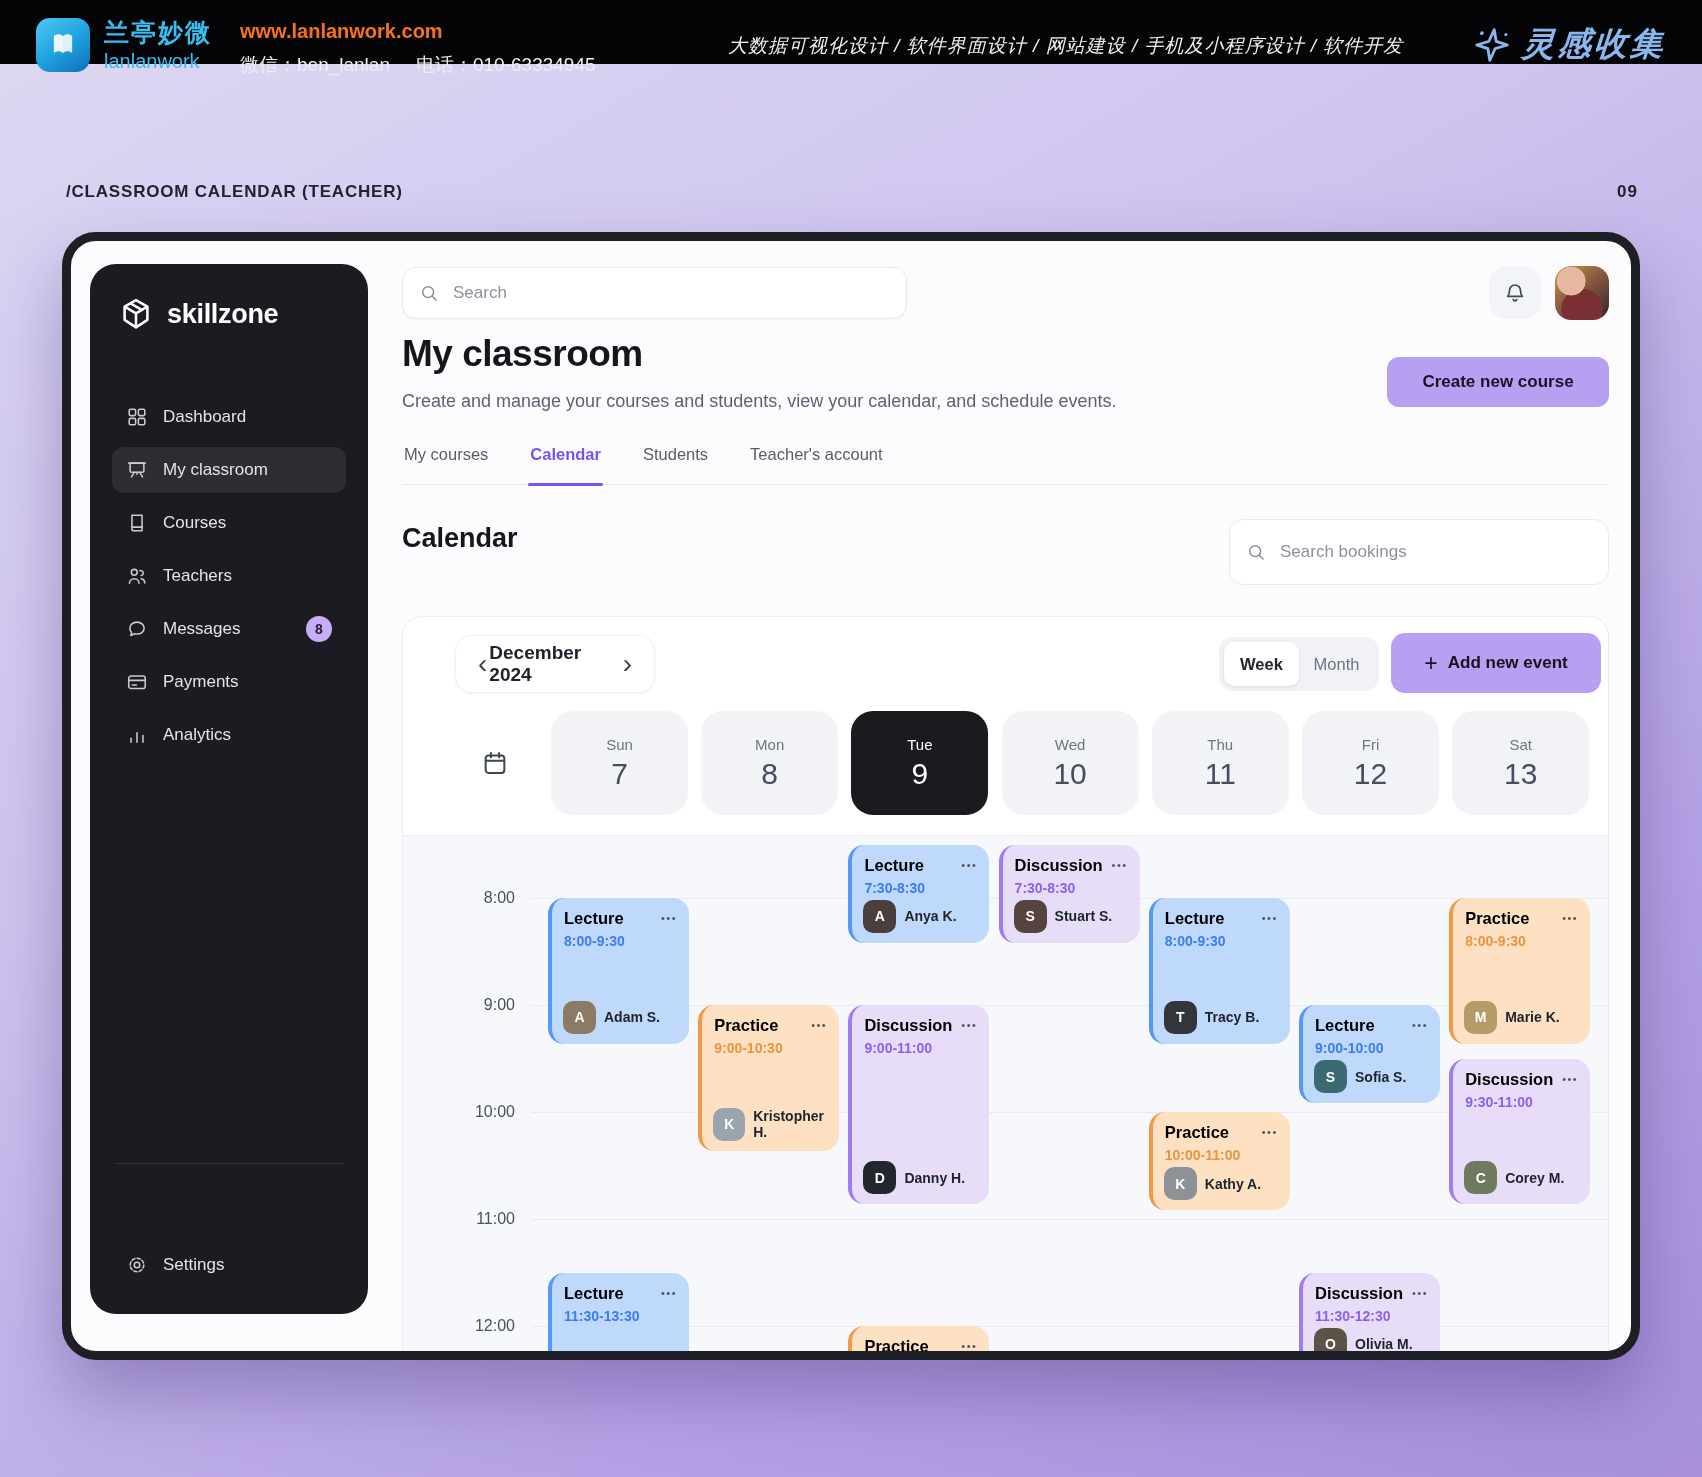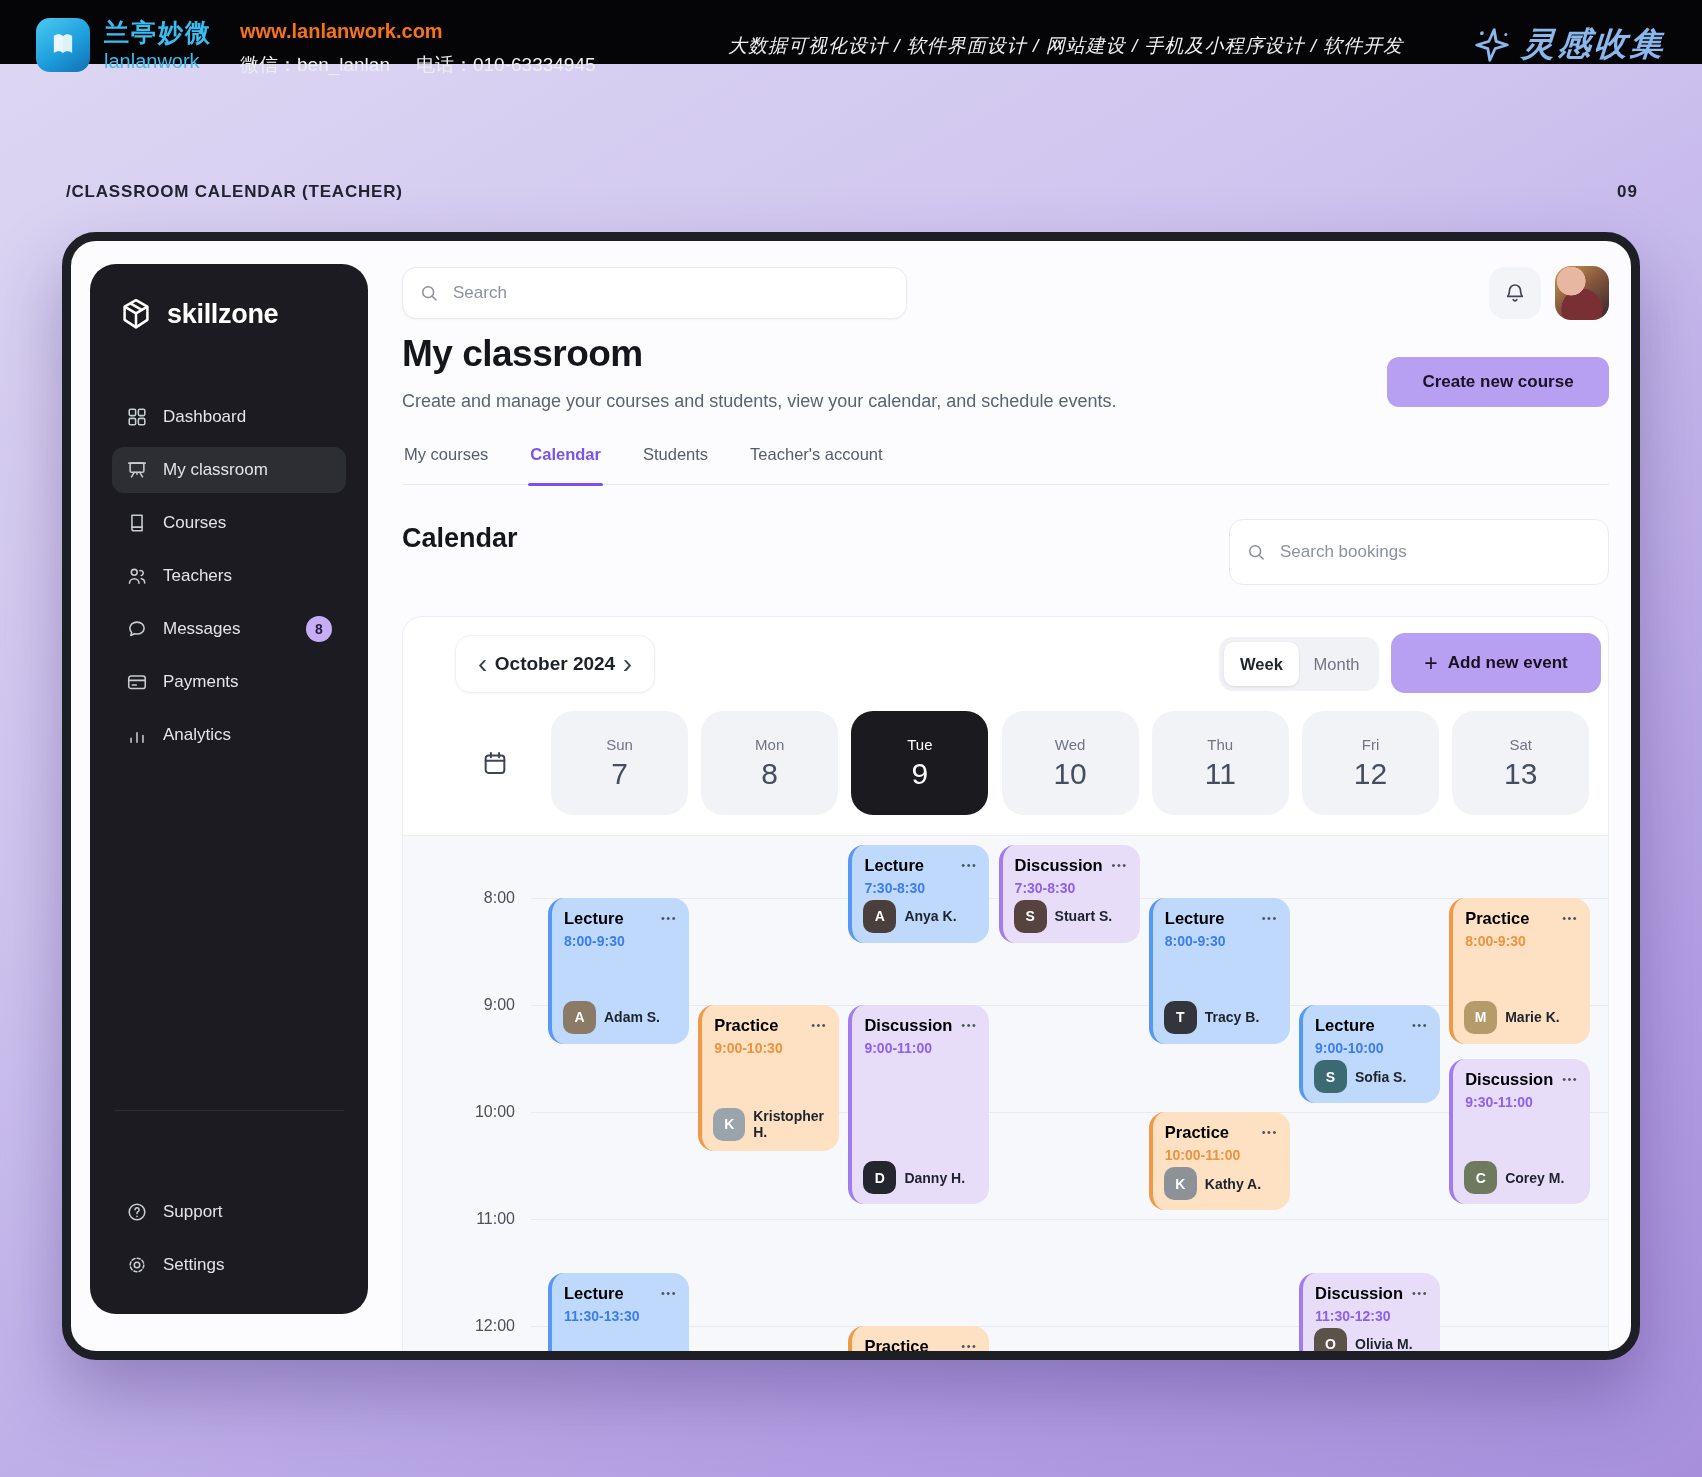--- a/index.html
+++ b/index.html
@@ -241,32 +241,20 @@
             <span>Analytics</span>
           </div>
         </div>
       <div class="side-spacer"></div>
       <div class="side-divider"></div>
       <div class="side-nav" id="side-footer">
           <div class="side-item">
             <span style="display: flex;">
               <svg width="22" height="22" viewBox="0 0 24 24">
                 <g fill="none" stroke="#c9cbd2" stroke-width="1.7" stroke-linecap="round" stroke-linejoin="round">
-                  <circle cx="12" cy="12" r="8.5"></circle>
-                  <path d="M9.9 9.6a2.2 2.2 0 1 1 3.1 2c-.8.5-1 .9-1 1.9"></path>
-                  <path d="M12 16.6v.2"></path>
-                </g>
-              </svg>
-            </span>
-            <span>Support</span>
-          </div>
-          <div class="side-item">
-            <span style="display: flex;">
-              <svg width="22" height="22" viewBox="0 0 24 24">
-                <g fill="none" stroke="#c9cbd2" stroke-width="1.7" stroke-linecap="round" stroke-linejoin="round">
                   <circle cx="12" cy="12" r="3"></circle>
                   <circle cx="12" cy="12" r="7.4" stroke-dasharray="3.4 2.4"></circle>
                 </g>
               </svg>
             </span>
             <span>Settings</span>
           </div>
         </div>
     </div>
 
@@ -301,21 +289,21 @@
       <svg width="20" height="20" viewBox="0 0 24 24">
         <circle cx="11" cy="11" r="6.5" fill="none" stroke="#8a8f9a" stroke-width="1.8"></circle>
         <path d="M15.8 15.8L20.5 20.5" stroke="#8a8f9a" stroke-width="1.8" stroke-linecap="round"></path>
       </svg>
       <input type="text" placeholder="Search bookings" style="">
     </div>
 
     <div class="cal-card">
       <div class="month-box">
         <span class="chev">‹</span>
-        <span class="month-label">October 2024</span>
+        <span class="month-label">December 2024</span>
         <span class="chev">›</span>
       </div>
       <div class="seg" id="view-seg">
           <div class="seg-opt active">Week</div>
           <div class="seg-opt">Month</div>
         </div>
       <div class="add-btn">
         <span class="add-plus">+</span>
         <span>Add new event</span>
       </div>

